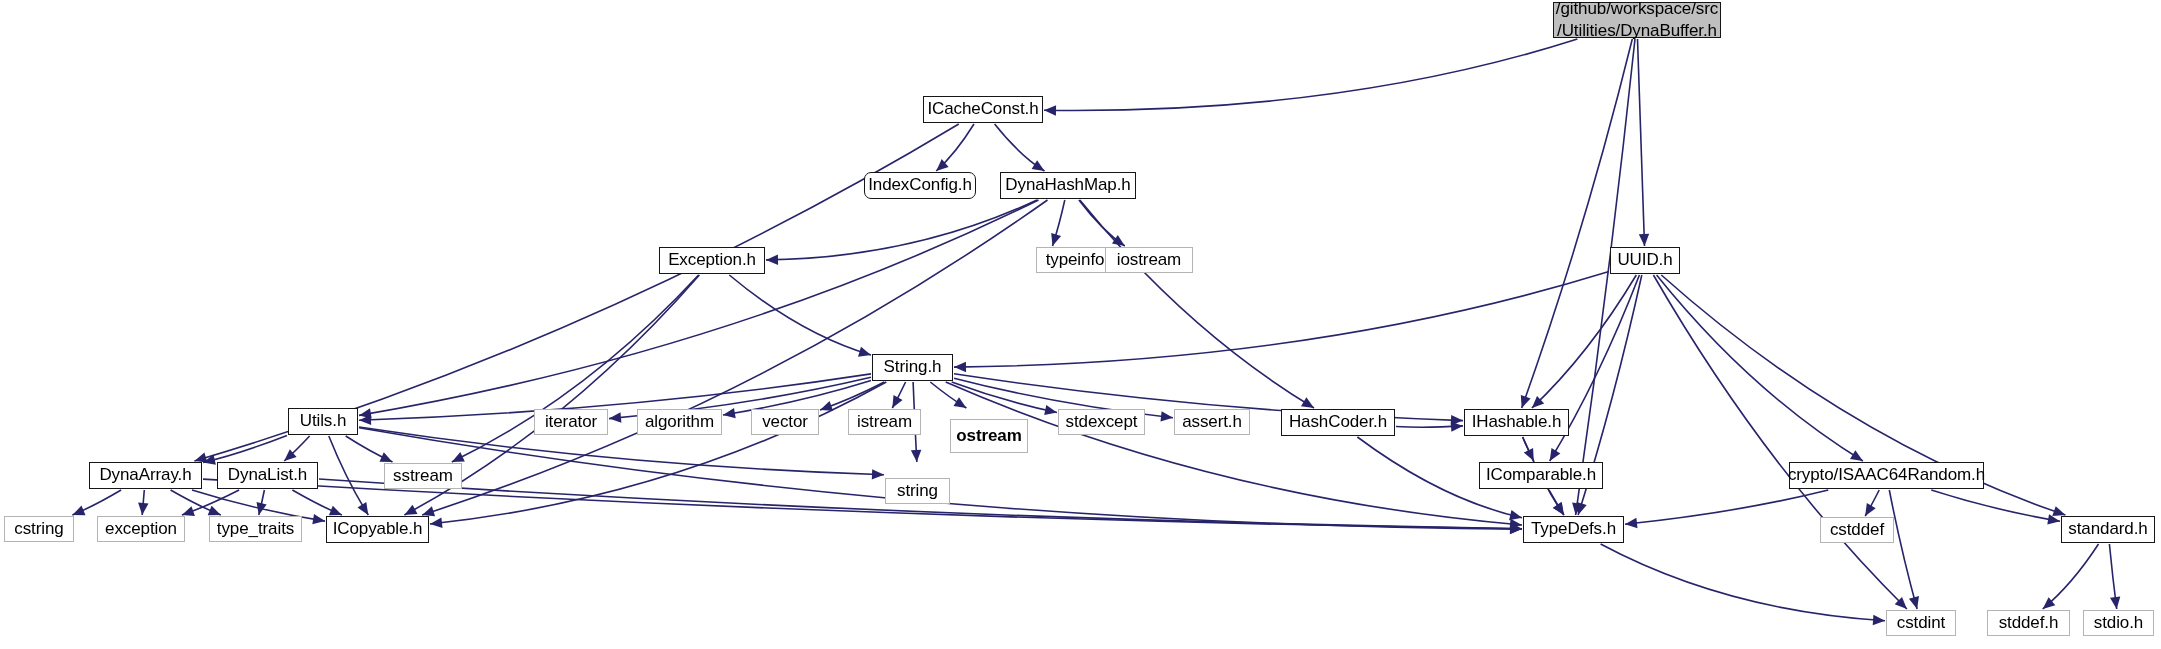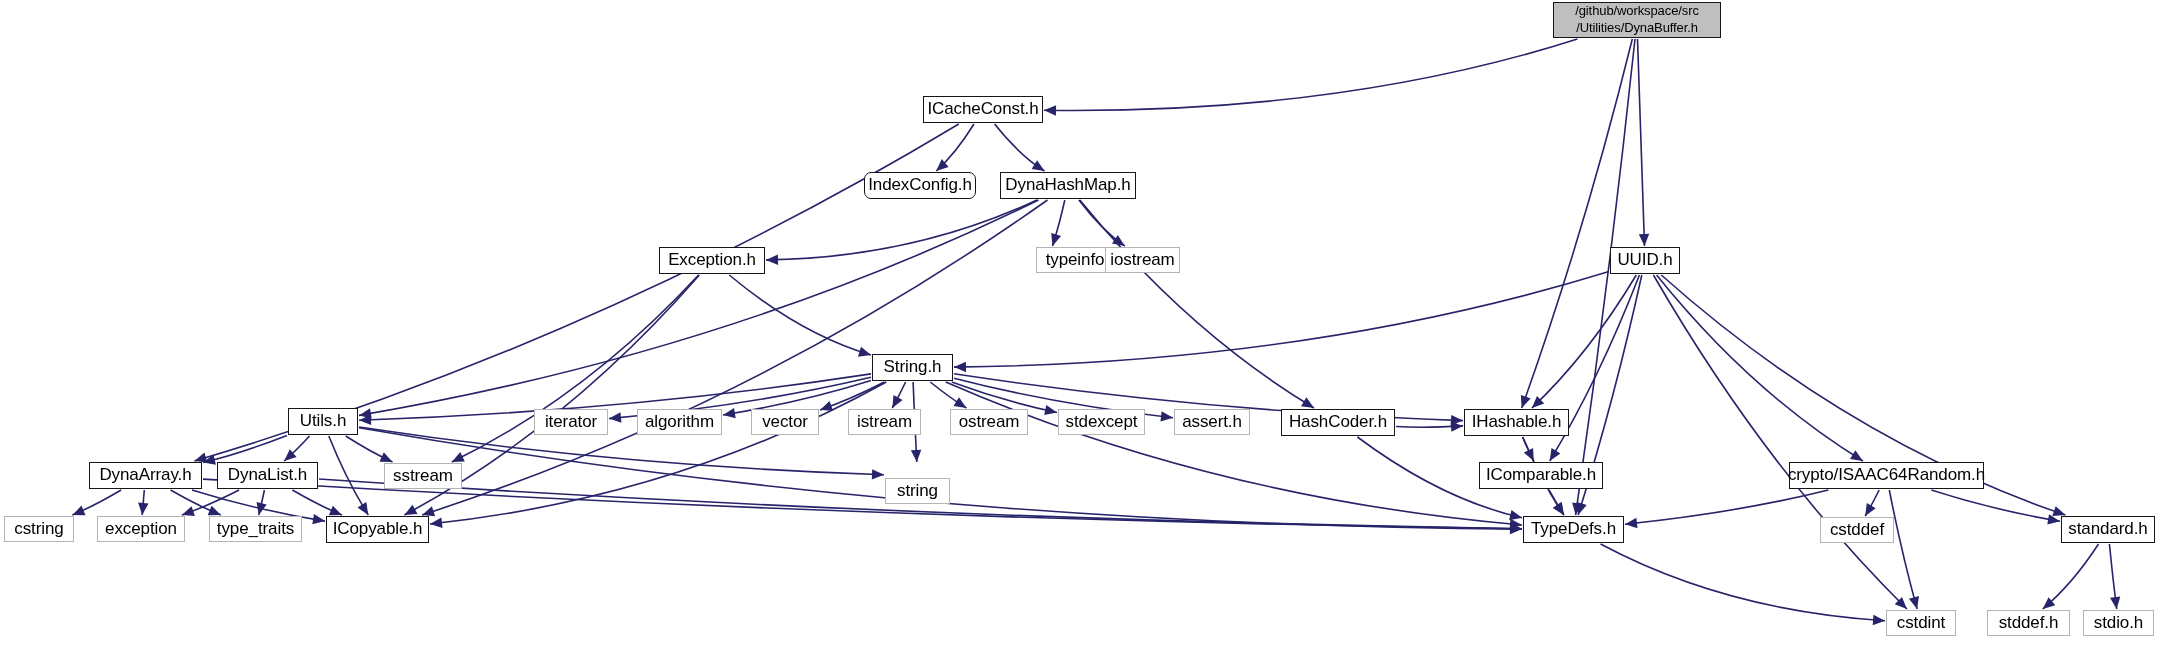--- a/index.html
+++ b/index.html
@@ -45,21 +45,21 @@
     border: 1px solid #b4b4b4;
     font-size: 17px;
     letter-spacing: -0.1px;
   }
   .node-box.strong {
     border: 1.6px solid #161616;
   }
   .node-box.root {
     background: #bfbfbf;
     border: 1.6px solid #161616;
-    font-size: 13px;
+    font-size: 17px;
     line-height: 1.3;
   }
 </style>
 </head>
 <body>
 
 <div id="graph-root">
   <svg id="graph-svg" viewBox="0 0 2161 649" preserveAspectRatio="none">
     <g id="edges-group">
         <path class="edge-path" d="M 1577.4 39.0 Q 1341.5 114.3 1044.0 110.3"></path>
@@ -188,30 +188,30 @@
         <polygon points="2116.7,609.0 2110.0,597.8 2120.3,596.4" class="arrow-head"></polygon>
       </g>
   </svg>
   <div id="nodes-layer">
       <div class="node-box root" style="left: 1553px; top: 2px; width: 168px; height: 36px;">/github/workspace/src
 /Utilities/DynaBuffer.h</div>
       <div class="node-box strong" style="left: 923px; top: 96px; width: 120px; height: 27px;">ICacheConst.h</div>
       <div class="node-box strong" style="left: 864px; top: 172px; width: 112px; height: 27px; border-radius: 7px;">IndexConfig.h</div>
       <div class="node-box strong" style="left: 1000px; top: 172px; width: 136px; height: 27px;">DynaHashMap.h</div>
       <div class="node-box" style="left: 1009px; top: 247px; width: 78px; height: 26px; margin-left: 27px;">typeinfo</div>
-      <div class="node-box" style="left: 1105px; top: 247px; width: 75px; height: 26px;">iostream</div>
+      <div class="node-box" style="left: 1105px; top: 247px; width: 88px; height: 26px;">iostream</div>
       <div class="node-box strong" style="left: 659px; top: 247px; width: 106px; height: 27px;">Exception.h</div>
       <div class="node-box strong" style="left: 1610px; top: 247px; width: 70px; height: 27px;">UUID.h</div>
       <div class="node-box strong" style="left: 872px; top: 354px; width: 81px; height: 27px;">String.h</div>
       <div class="node-box strong" style="left: 288px; top: 408px; width: 70px; height: 27px;">Utils.h</div>
       <div class="node-box" style="left: 534px; top: 409px; width: 74px; height: 26px;">iterator</div>
       <div class="node-box" style="left: 637px; top: 409px; width: 85px; height: 26px;">algorithm</div>
       <div class="node-box" style="left: 751px; top: 409px; width: 68px; height: 26px;">vector</div>
       <div class="node-box" style="left: 848px; top: 409px; width: 73px; height: 26px;">istream</div>
-      <div class="node-box" style="left: 950px; top: 409px; width: 78px; height: 26px;">ostream</div>
+      <div class="node-box" style="left: 950px; top: 419px; width: 78px; height: 34px; font-weight: bold;">ostream</div>
       <div class="node-box" style="left: 1058px; top: 409px; width: 87px; height: 26px;">stdexcept</div>
       <div class="node-box" style="left: 1174px; top: 409px; width: 76px; height: 26px;">assert.h</div>
       <div class="node-box strong" style="left: 1281px; top: 409px; width: 114px; height: 27px;">HashCoder.h</div>
       <div class="node-box strong" style="left: 1464px; top: 409px; width: 105px; height: 27px;">IHashable.h</div>
       <div class="node-box strong" style="left: 89px; top: 462px; width: 113px; height: 27px;">DynaArray.h</div>
       <div class="node-box strong" style="left: 217px; top: 462px; width: 101px; height: 27px;">DynaList.h</div>
       <div class="node-box" style="left: 384px; top: 463px; width: 78px; height: 26px;">sstream</div>
       <div class="node-box" style="left: 885px; top: 478px; width: 65px; height: 26px;">string</div>
       <div class="node-box strong" style="left: 1479px; top: 462px; width: 124px; height: 27px;">IComparable.h</div>
       <div class="node-box strong" style="left: 1789px; top: 462px; width: 195px; height: 27px;">crypto/ISAAC64Random.h</div>

